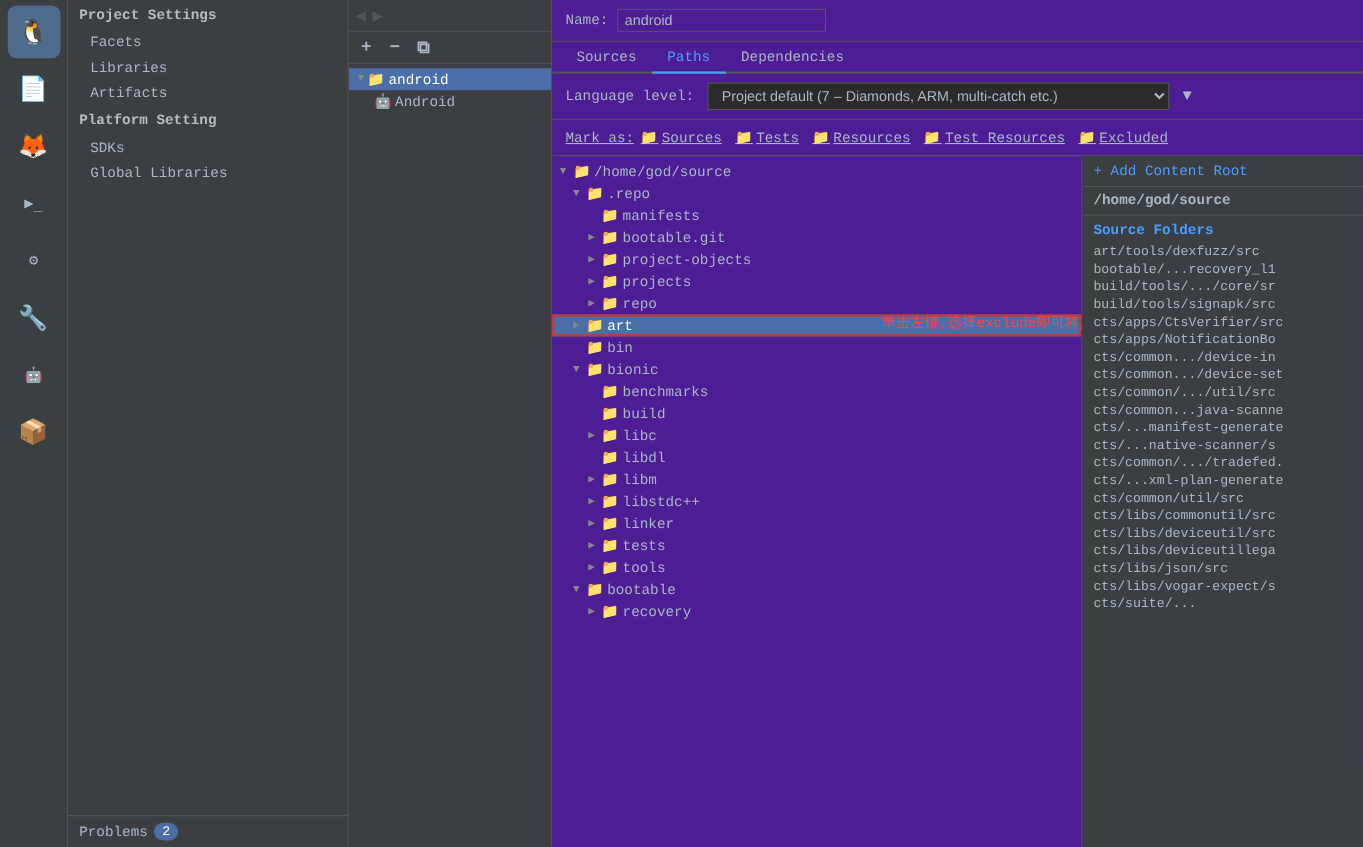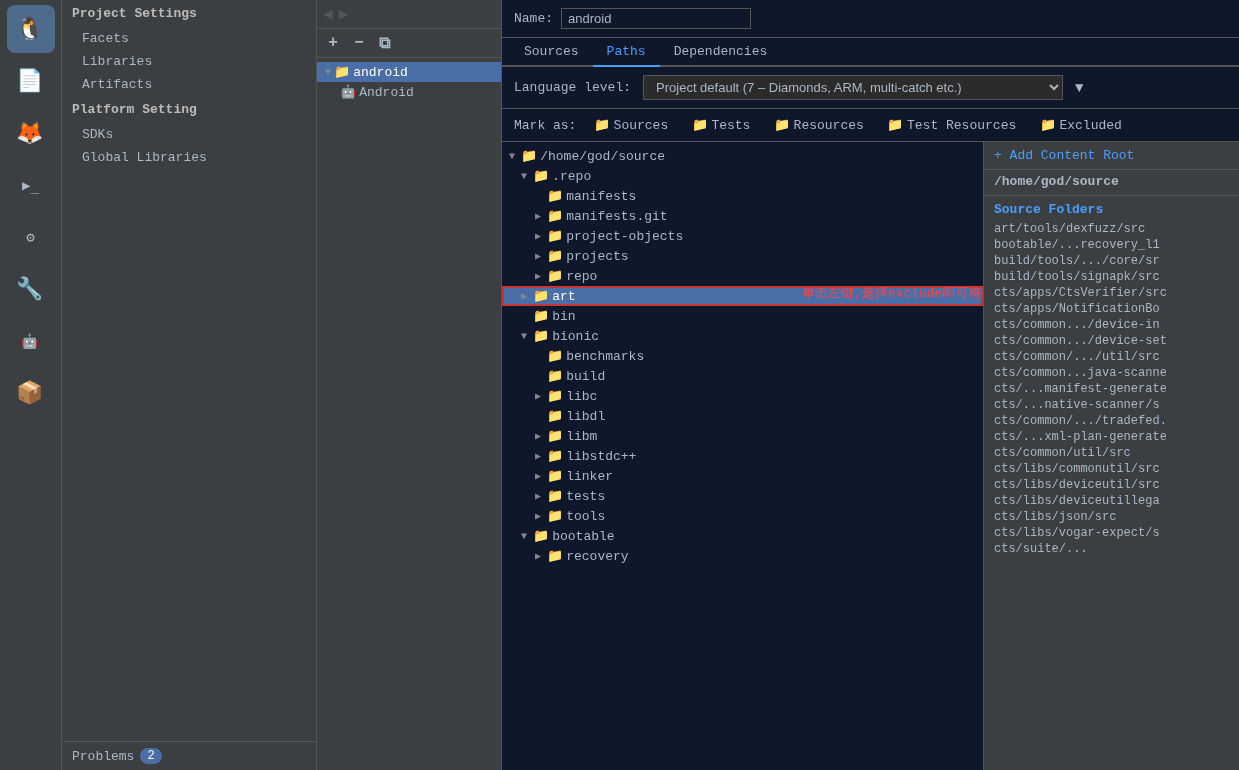--- a/index.html
+++ b/index.html
@@ -114,21 +114,21 @@
     }
     .tree-item .arrow { font-size: 10px; color: #888; }
     .tree-item .folder-icon { color: #c9a85c; font-size: 13px; }
     .tree-item .android-icon { color: #a4c639; font-size: 13px; }
 
     
     .main-content {
       flex: 1;
       display: flex;
       flex-direction: column;
-      background: #0f172a;
+      background: #4c1d95;
       overflow: hidden;
     }
 
     
     .name-row {
       padding: 8px 12px;
       display: flex;
       align-items: center;
       gap: 8px;
       border-bottom: 1px solid #555;
@@ -182,23 +182,24 @@
       padding: 3px 8px;
       font-size: 13px;
       min-width: 420px;
     }
 
     
     .mark-row {
       padding: 6px 12px;
       display: flex;
       align-items: center;
-      gap: 12px;
+      gap: 0;
       flex-wrap: wrap;
       border-bottom: 1px solid #555;
+      text-decoration: underline;
     }
     .mark-label { color: #a9b7c6; font-size: 13px; }
     .mark-btn {
       display: flex;
       align-items: center;
       gap: 3px;
       cursor: pointer;
       font-size: 13px;
       color: #a9b7c6;
       padding: 2px 6px;
@@ -442,21 +443,21 @@
 
       <div class="file-tree-item" style="padding-left:30px;">
         <span class="fi-arrow"></span>
         <span class="fi-folder">📁</span>
         <span class="fi-text">manifests</span>
       </div>
 
       <div class="file-tree-item" style="padding-left:30px;">
         <span class="fi-arrow">▶</span>
         <span class="fi-folder">📁</span>
-        <span class="fi-text">manifests.git</span>
+        <span class="fi-text">bootable.git</span>
       </div>
 
       <div class="file-tree-item" style="padding-left:30px;">
         <span class="fi-arrow">▶</span>
         <span class="fi-folder">📁</span>
         <span class="fi-text">project-objects</span>
       </div>
 
       <div class="file-tree-item" style="padding-left:30px;">
         <span class="fi-arrow">▶</span>

